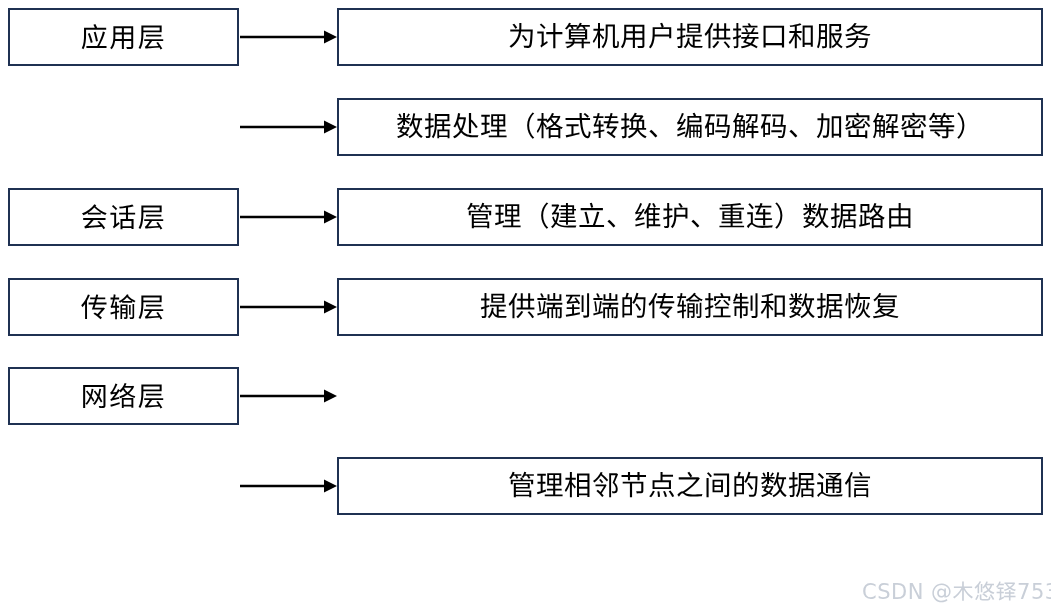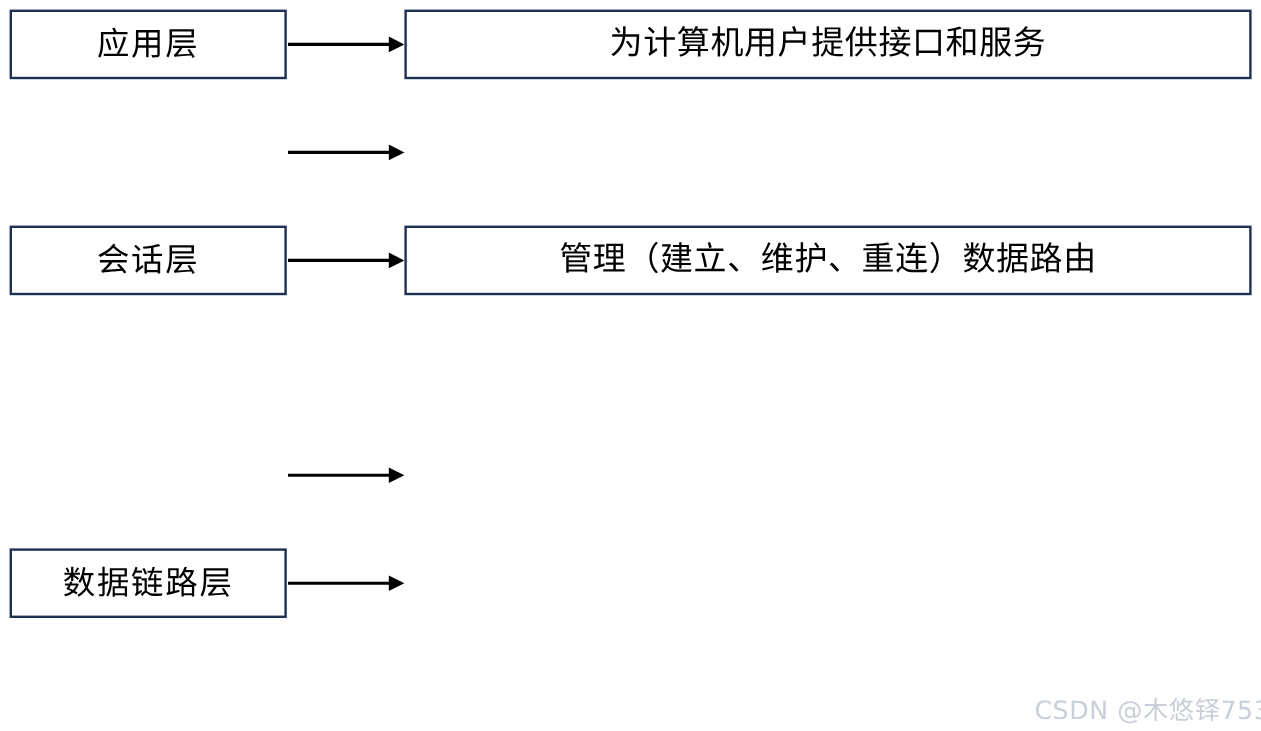--- a/index.html
+++ b/index.html
@@ -103,55 +103,75 @@
     </div>
   </div>
 
   <div class="row" style="top:98px;">
     <div class="connector">
       <svg width="99" height="58" viewBox="0 0 99 58">
         <line x1="1" y1="29" x2="88" y2="29" stroke="#000000" stroke-width="2.6"></line>
         <polygon points="85,22.5 98,29 85,35.5" fill="#000000"></polygon>
       </svg>
     </div>
+    <div class="box box-desc">
+      <span class="box-label">数据处理（格式转换、编码解码、加密解密等）</span>
+    </div>
   </div>
 
   <div class="row" style="top:188px;text-align:right;">
     <div class="box box-layer">
       <span class="box-label">会话层</span>
     </div>
     <div class="connector">
       <svg width="99" height="58" viewBox="0 0 99 58">
         <line x1="1" y1="29" x2="88" y2="29" stroke="#000000" stroke-width="2.6"></line>
         <polygon points="85,22.5 98,29 85,35.5" fill="#000000"></polygon>
       </svg>
     </div>
     <div class="box box-desc">
       <span class="box-label">管理（建立、维护、重连）数据路由</span>
     </div>
   </div>
 
+  <div class="row" style="top:278px;">
+    <div class="box box-layer">
+      <span class="box-label">传输层</span>
+    </div>
+    <div class="connector">
+      <svg width="99" height="58" viewBox="0 0 99 58">
+        <line x1="1" y1="29" x2="88" y2="29" stroke="#000000" stroke-width="2.6"></line>
+        <polygon points="85,22.5 98,29 85,35.5" fill="#000000"></polygon>
+      </svg>
+    </div>
+    <div class="box box-desc">
+      <span class="box-label">提供端到端的传输控制和数据恢复</span>
+    </div>
+  </div>
 
   <div class="row" style="top:367px;">
+    <div class="box box-layer">
+      <span class="box-label">网络层</span>
+    </div>
     <div class="connector">
       <svg width="99" height="58" viewBox="0 0 99 58">
         <line x1="1" y1="29" x2="88" y2="29" stroke="#000000" stroke-width="2.6"></line>
         <polygon points="85,22.5 98,29 85,35.5" fill="#000000"></polygon>
       </svg>
     </div>
   </div>
 
   <div class="row" style="top:457px;">
-    <div class="box box-layer">
-      <span class="box-label">数据链路层</span>
-    </div>
     <div class="connector">
       <svg width="99" height="58" viewBox="0 0 99 58">
         <line x1="1" y1="29" x2="88" y2="29" stroke="#000000" stroke-width="2.6"></line>
         <polygon points="85,22.5 98,29 85,35.5" fill="#000000"></polygon>
       </svg>
+    </div>
+    <div class="box box-desc">
+      <span class="box-label">管理相邻节点之间的数据通信</span>
     </div>
   </div>
 
 
   <div class="watermark">CSDN @木悠铎7530</div>
 
 </div>
 
 </body></html>

